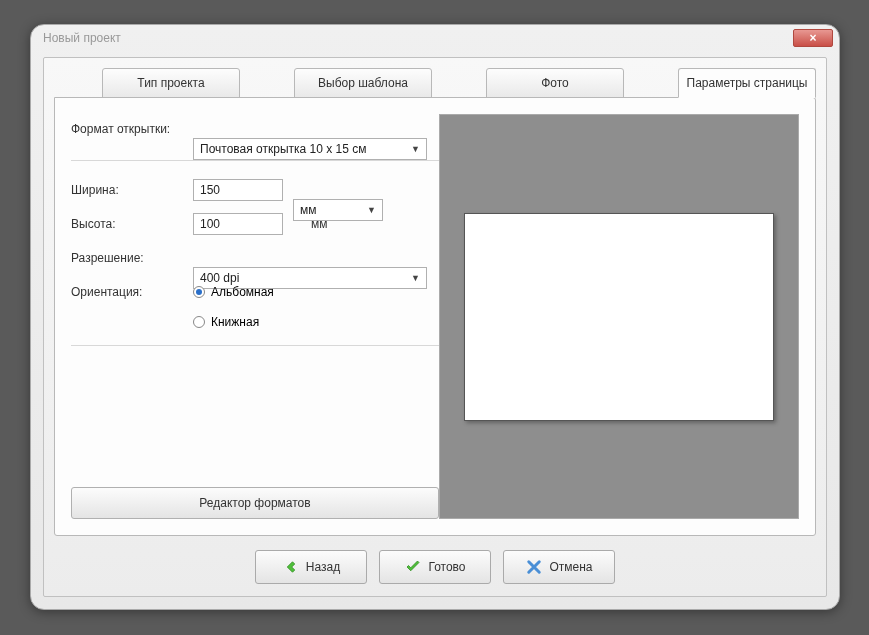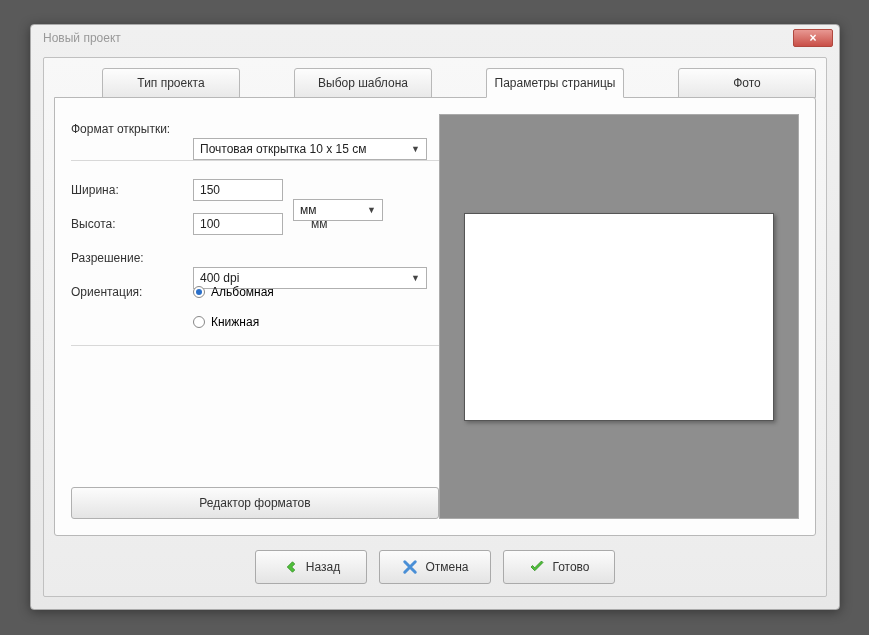--- a/index.html
+++ b/index.html
@@ -1,19 +1,19 @@
 <!DOCTYPE html>
 <html><head>
 <meta charset="utf-8">
 <style>
 * { box-sizing: border-box; margin: 0; padding: 0; font-family: Tahoma, Arial, sans-serif; font-size: 12px; }
 body { background: #5a5a5a; width: 869px; height: 635px; overflow: hidden; }
 
 .window { position: absolute; left: 30px; top: 24px; width: 810px; height: 586px;
-  background: linear-gradient(#f0f0f0,#e8e8e8); border: 1px solid #aaa; border-radius: 4px;
+  background: linear-gradient(#f0f0f0,#e8e8e8); border: 1px solid #aaa; border-radius: 14px;
   box-shadow: 0 2px 12px rgba(0,0,0,.4); }
 
 .titlebar { height: 26px; display: flex; align-items: center; padding: 0 6px; color: #999; }
 .titlebar .title { flex: 1; padding-left: 6px; font-size: 12px; }
 .close-btn { width: 40px; height: 18px; background: linear-gradient(#e89892,#c94f47);
   border: 1px solid #b0483f; border-radius: 2px; display: flex; align-items:center; justify-content:center;
   color:#fff; font-weight:bold; cursor:pointer; font-size:13px; }
 
 .inner { position:absolute; left:12px; top:32px; right:12px; bottom:12px;
   background: linear-gradient(#f8f8f8,#ececec); border:1px solid #c0c0c0; border-radius:2px; }
@@ -68,22 +68,22 @@
     <span class="title">Новый проект</span>
     <div class="close-btn">
       <span>×</span>
     </div>
   </div>
 
   <div class="inner">
     <div class="tabs">
       <div class="tab">Тип проекта</div>
       <div class="tab">Выбор шаблона</div>
+      <div class="tab">Фото</div>
       <div class="tab active">Параметры страницы</div>
-      <div class="tab">Фото</div>
     </div>
 
     <div class="panel-wrap">
       <div class="left-col">
 
         <div class="form-row">
           <span class="lbl">Формат открытки:</span>
           <div class="combo full-combo">
             <span>Почтовая открытка 10 х 15 см</span>
             <span class="arrow">▼</span>
@@ -140,25 +140,25 @@
 
     <div class="footer">
       <div class="btn">
         <svg viewBox="0 0 24 24">
             <path d="M14 5l-7 7 7 7 3-3-4-4 4-4z" fill="#4fbf3a" stroke="#2e8a1f" stroke-width="1"></path>
           </svg>
         <span>Назад</span>
       </div>
       <div class="btn">
         <svg viewBox="0 0 24 24">
+            <path d="M4 12l5 5L20 6l-2-2-9 9-3-3z" fill="#4fbf3a" stroke="#2e8a1f" stroke-width="1"></path>
+          </svg>
+        <span>Готово</span>
+      </div>
+      <div class="btn">
+        <svg viewBox="0 0 24 24">
             <path d="M5 5l14 14M19 5L5 19" stroke="#4a8fd6" stroke-width="4" stroke-linecap="round" fill="none"></path>
           </svg>
         <span>Отмена</span>
-      </div>
-      <div class="btn">
-        <svg viewBox="0 0 24 24">
-            <path d="M4 12l5 5L20 6l-2-2-9 9-3-3z" fill="#4fbf3a" stroke="#2e8a1f" stroke-width="1"></path>
-          </svg>
-        <span>Готово</span>
       </div>
     </div>
   </div>
 </div>
 
 </body></html>

